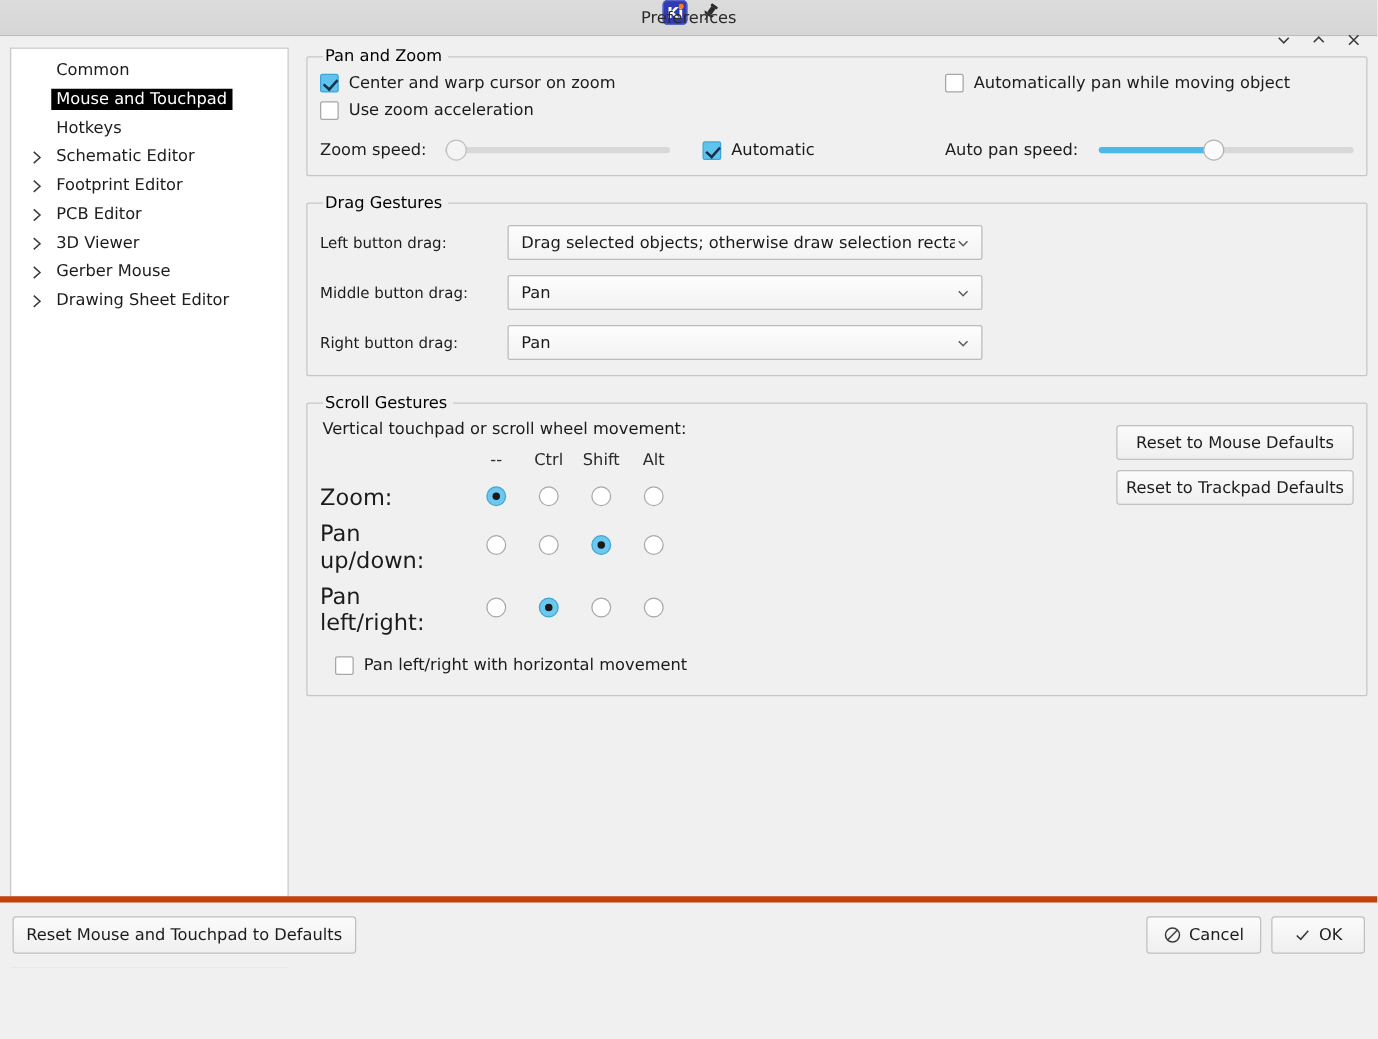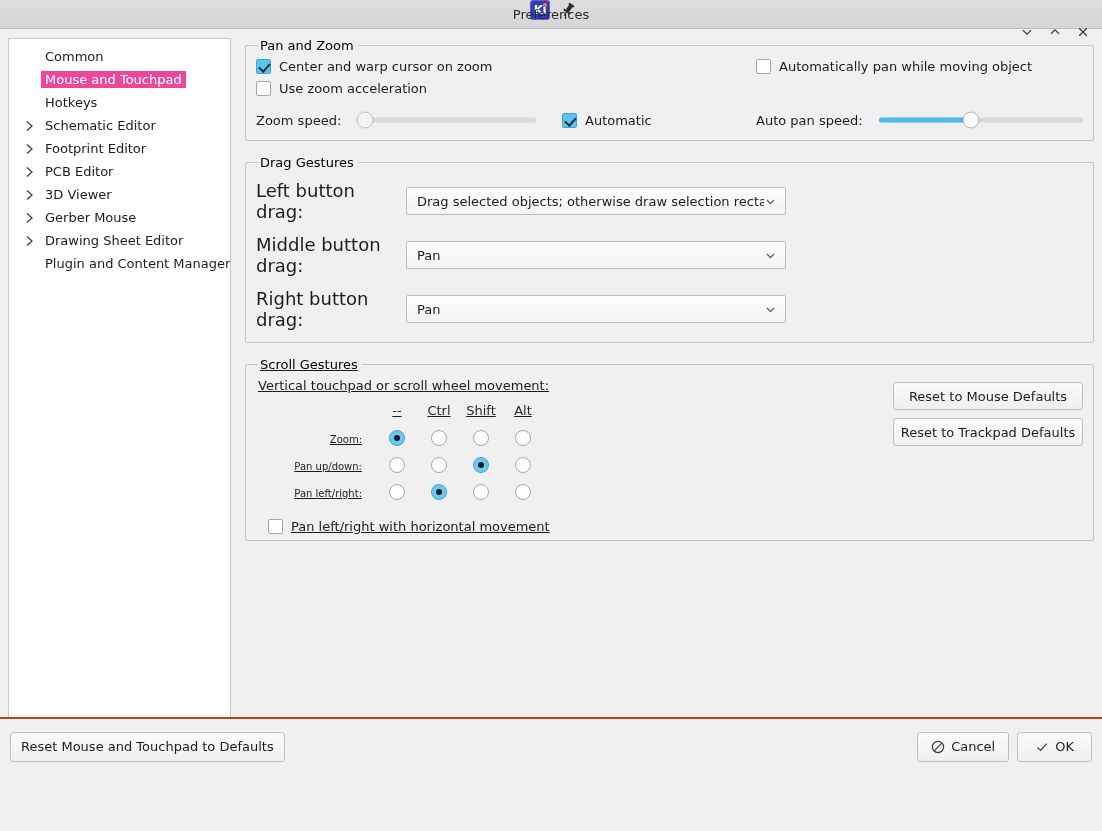--- a/index.html
+++ b/index.html
@@ -86,21 +86,21 @@
     white-space: nowrap;
   }
   .tree-arrow {
     width: 24px; flex: none;
     display: flex; align-items: center; justify-content: center;
     color: #3a3a3a;
   }
   .tree-arrow.empty { visibility: hidden; }
   .tree-label { padding: 1px 4px; }
   .tree-item.selected .tree-label {
-    background: #ec4899;
+    background: #000000;
     color: #ffffff;
   }
 
   
   .rightpane {
     flex: 1;
     padding: 0 0 0 14px;
   }
   fieldset.group {
     border: 1px solid #c6c6c6;
@@ -167,21 +167,21 @@
   }
   .slider.disabled .handle { border-color: #bfbfbf; background: #f4f4f4; }
 
   
   .pz-row { display: flex; align-items: center; }
   .pz-left { width: 500px; flex: none; }
   .pz-right { flex: 1; }
 
   
   .combo-row { display: flex; align-items: center; margin-bottom: 12px; }
-  .combo-label { width: 150px; flex: none; font-size: 18px; }
+  .combo-label { width: 150px; flex: none; font-size: 12px; }
   .combo {
     width: 380px;
     height: 28px;
     background: linear-gradient(#fdfdfd, #f3f3f3);
     border: 1px solid #bcbcbc;
     border-radius: 2px;
     display: flex; align-items: center;
     padding: 0 8px 0 10px;
     font-size: 13px;
   }
@@ -197,21 +197,21 @@
     font-weight: normal;
     font-size: 13px;
     color: #2b2b2b;
     padding: 0 0 8px 0;
     width: 42px;
     text-align: center;
   }
   table.matrix th.rowhead-blank { width: 120px; }
   table.matrix td { padding: 4px 0; text-align: center; }
   table.matrix td.rowlabel {
-    text-align: right; padding-right: 14px; font-size: 10px; width: 120px;
+    text-align: left; padding-right: 14px; font-size: 18px; width: 120px;
   }
   .radio {
     width: 16px; height: 16px; border-radius: 50%;
     background: #ffffff;
     border: 1px solid #a8a8a8;
     display: inline-block;
     position: relative;
   }
   .radio.selected {
     background: #6cc8ee;
@@ -237,21 +237,21 @@
     white-space: nowrap;
   }
   .btn.wide { width: 100%; margin-bottom: 8px; }
   .sg-bottom { margin: 12px 0 0 12px; }
 
   
   .footer {
     position: absolute; left: 0; right: 0; bottom: 0;
     height: 57px;
     background: #f0f0f0;
-    border-top: 2px solid #c2410c;
+    border-top: 5px solid #c2410c;
     display: flex; align-items: center;
     padding: 0 10px;
   }
   .footer .spacer { flex: 1; }
   .footer .btn { height: 30px; }
   .btn .gicon { margin-right: 6px; display: inline-flex; align-items: center; }
   #cancel-button { margin-right: 8px; padding: 0 13px; }
   #ok-button { padding: 0 17px; }
 </style>
 </head>
@@ -361,24 +361,20 @@
 
     <div class="tree-item">
       <span class="tree-arrow">
         <svg width="9" height="12" viewBox="0 0 9 12">
             <path d="M2 1.5 L7 6 L2 10.5" fill="none" stroke="#3a3a3a" stroke-width="1.2"></path>
           </svg>
       </span>
       <span class="tree-label">Drawing Sheet Editor</span>
     </div>
 
-    <div class="tree-item">
-      <span class="tree-arrow empty"></span>
-      <span class="tree-label">Plugin and Content Manager</span>
-    </div>
   </div>
 
   <div class="rightpane">
 
     <fieldset class="group">
       <legend>Pan and Zoom</legend>
 
       <div class="pz-row" style="margin-bottom:7px;">
         <div class="pz-left">
           <div class="cb-row">
@@ -460,21 +456,21 @@
           <span class="ctext">Pan</span>
           <span class="chev">
             <svg width="13" height="13" viewBox="0 0 13 13">
                 <path d="M3 5 L6.5 8.6 L10 5" fill="none" stroke="#5a5a5a" stroke-width="1.2"></path>
               </svg>
           </span>
         </div>
       </div>
     </fieldset>
 
-    <fieldset class="group" style="padding-bottom:6px;text-decoration:underline;">
+    <fieldset class="group" style="padding-bottom:16px;">
       <legend>Scroll Gestures</legend>
 
       <div class="sg-wrap">
         <div class="sg-left">
           <div class="sg-sub">Vertical touchpad or scroll wheel movement:</div>
 
           <table class="matrix">
             <thead>
               <tr>
                 <th class="rowhead-blank"></th>

